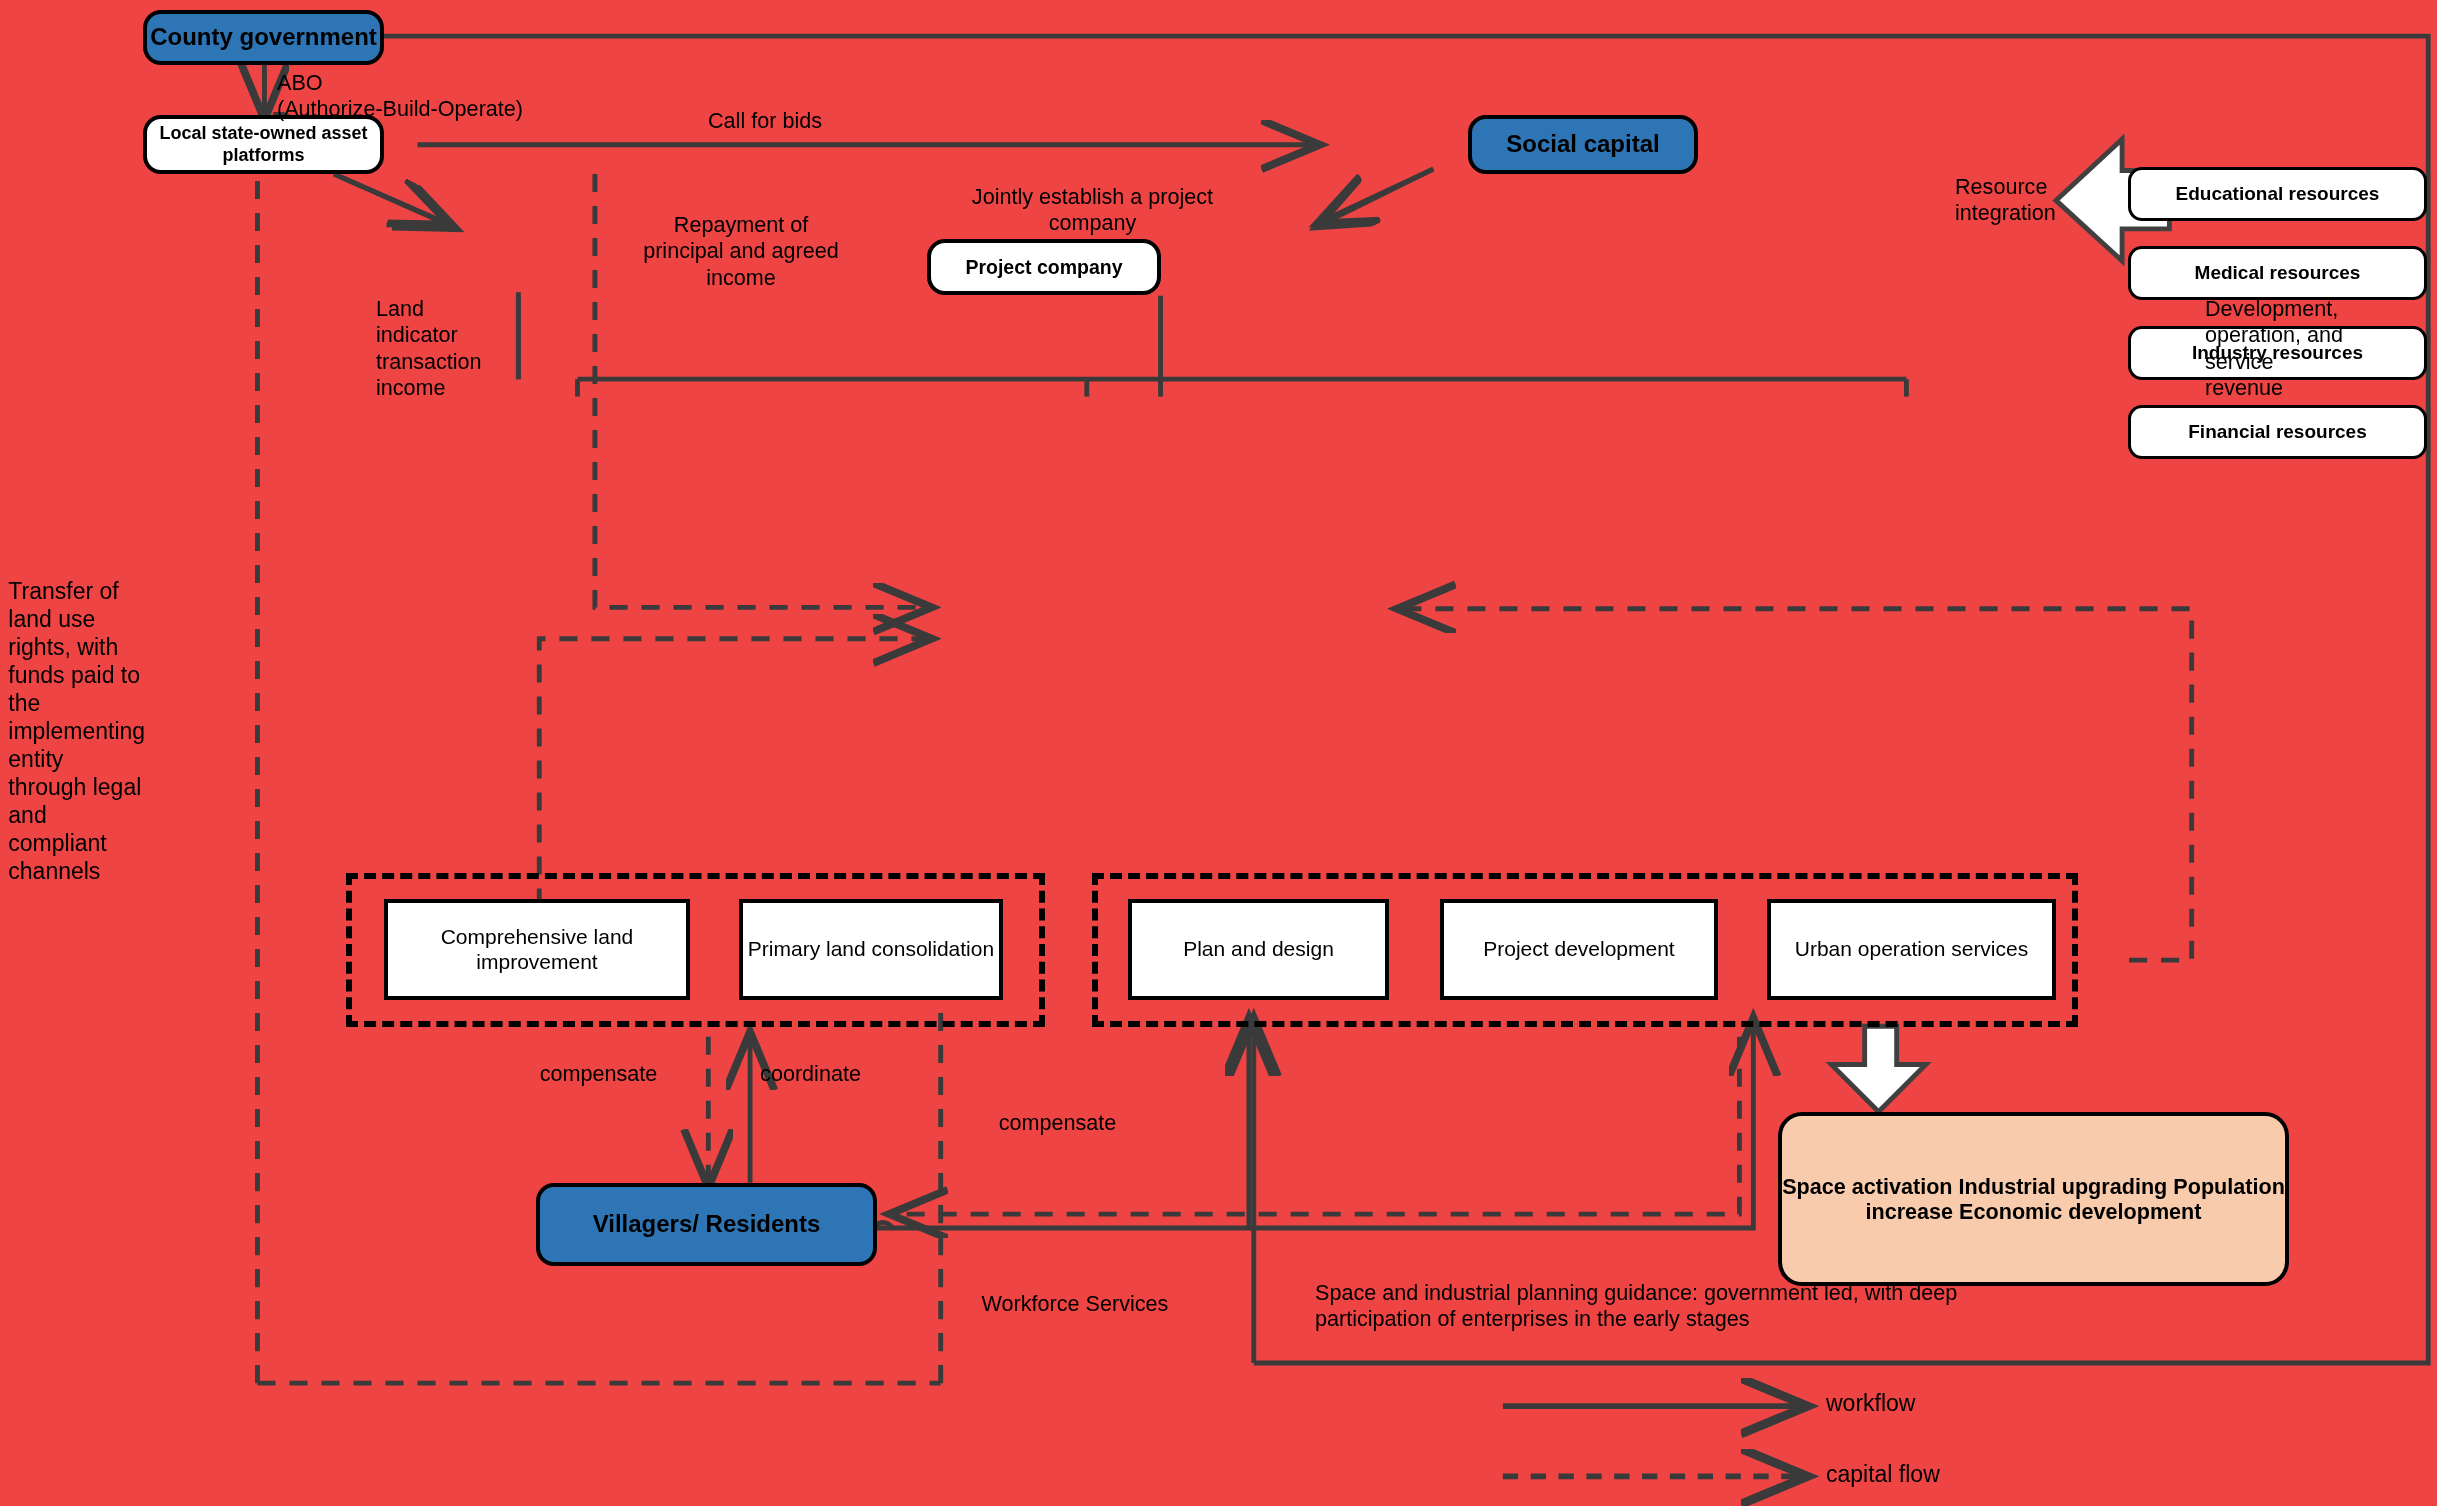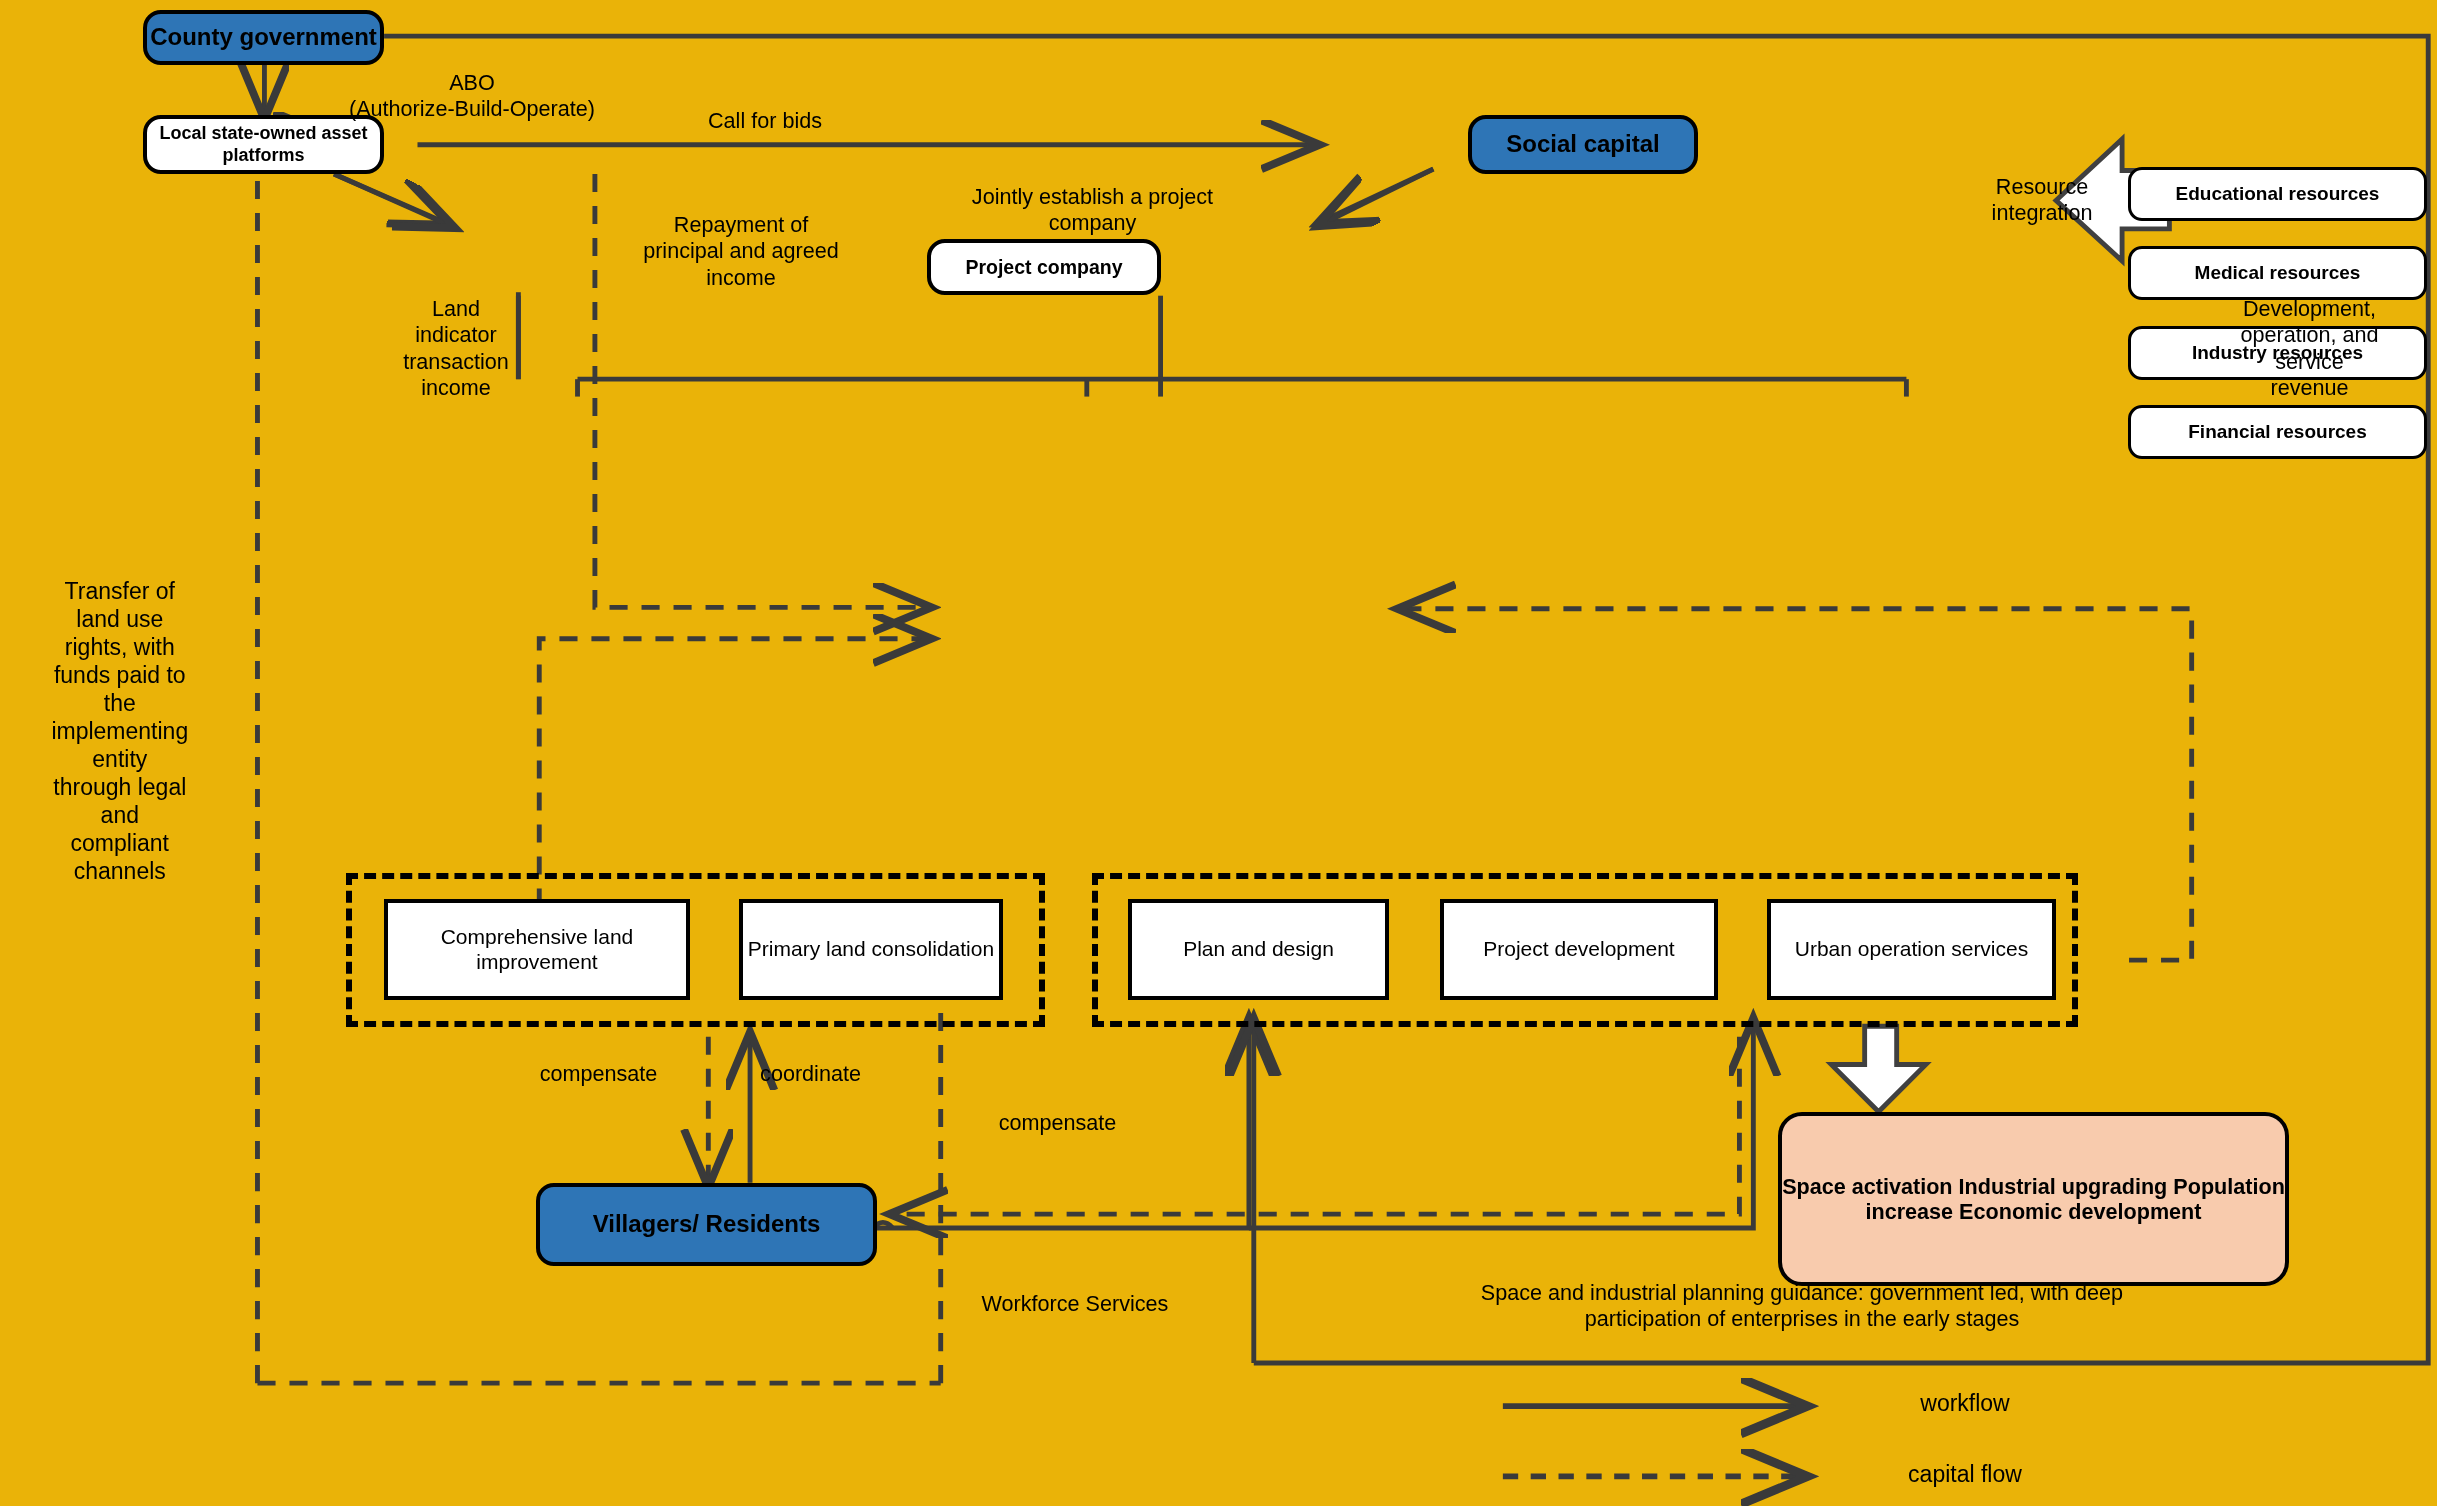--- a/index.html
+++ b/index.html
@@ -1,33 +1,33 @@
 <!DOCTYPE html>
 <html style="font-size:11px"><head>
 <meta charset="utf-8">
 <style>
   html,body{margin:0;padding:0;background:#ffffff;}
   body{font-family:"Liberation Sans", sans-serif;}
-  #stage{position:relative;width:2438px;height:1507px;background:#eab308;overflow:hidden;}
+  #stage{position:relative;width:2438px;height:1507px;background:#ef4444;overflow:hidden;}
   svg.layer{position:absolute;left:0;top:0;width:2438px;height:1507px;pointer-events:none;}
 
   .node{position:absolute;box-sizing:border-box;display:flex;align-items:center;justify-content:center;text-align:center;}
   .node .lbl{display:block;width:100%;line-height:1.18;}
 
   .blue{background:#2E75B6;border:4.2px solid #000;border-radius:18px;color:#000;font-weight:bold;}
   .whitebox{background:#fff;border:4.2px solid #000;border-radius:18px;color:#000;font-weight:bold;}
   .resbox{background:#fff;border:3.5px solid #000;border-radius:14px;color:#000;font-weight:bold;}
   .plain{background:#fff;border:4.9px solid #000;border-radius:0;color:#000;font-weight:normal;}
   .orange{background:#F8CBAD;border:4.2px solid #000;border-radius:24px;color:#000;font-weight:bold;}
 
   .grp{position:absolute;box-sizing:border-box;border:6.3px dashed #000;background:transparent;}
 
   .txt{position:absolute;color:#000;line-height:1.22;white-space:pre-line;}
   .center{text-align:center;}
-  .left{text-align:center;}
+  .left{text-align:left;}
 </style>
 </head>
 <body>
 
 <div id="stage">
 
   <svg class="layer" viewBox="0 0 3504 2166">
     <defs>
       <marker id="ah" markerWidth="14" markerHeight="14" refX="11" refY="5" orient="auto" markerUnits="strokeWidth">
         <path d="M0,0 L12,5 L0,10" fill="none" stroke="#3A3A3A" stroke-width="1.6"></path>

